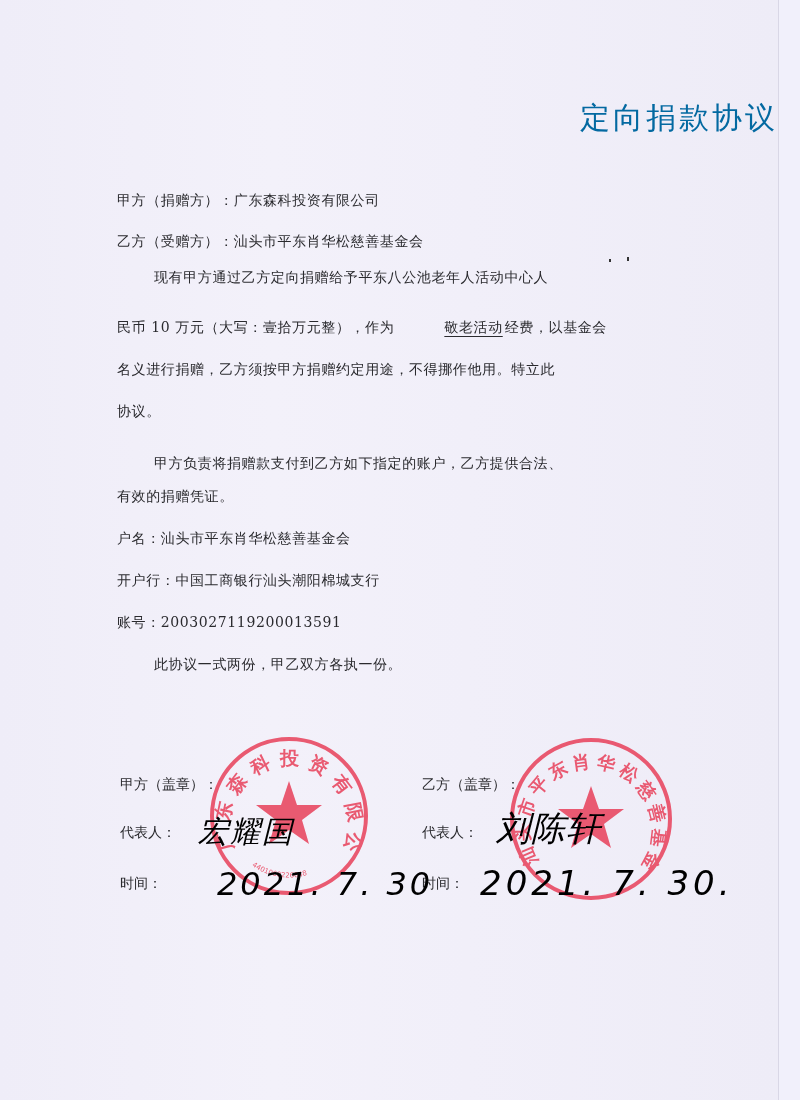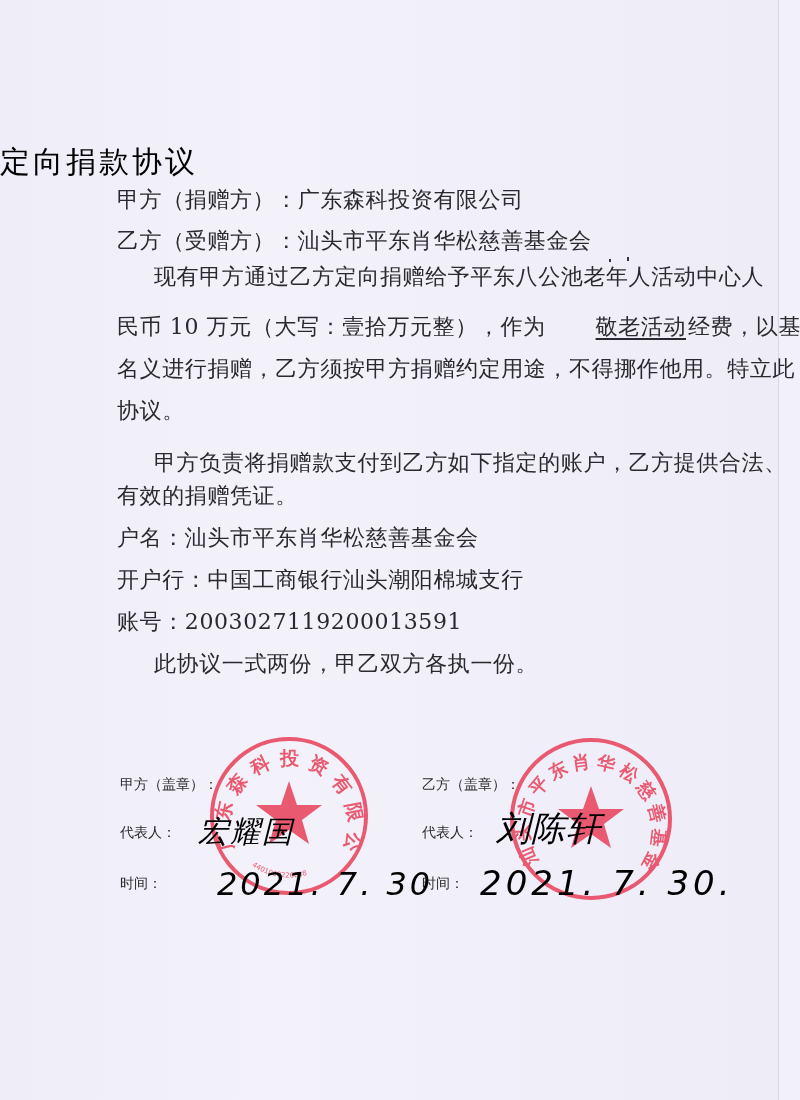--- a/index.html
+++ b/index.html
@@ -30,31 +30,30 @@
       width: 22px;
       height: 1100px;
       background: #f1f0fb;
       border-left: 1px solid #d9d7e6;
     }
     .title {
       position: absolute;
       left: 0;
       width: 778px;
       top: 98px;
-      text-align: left;
+      text-align: right;
       font-family: "DejaVu Sans", "Liberation Sans", sans-serif;
       font-size: 30px;
       letter-spacing: 3px;
-      color: #000000;
-      margin-top: 44px;
+      color: #0369a1;
     }
     .line {
       position: absolute;
       left: 117px;
-      font-size: 22px;
+      font-size: 14px;
       letter-spacing: 0.6px;
       white-space: nowrap;
       line-height: 24px;
     }
     .indent { left: 154px; }
     .underline {
       text-decoration: underline;
       text-underline-offset: 4px;
       padding: 0 2px;
       margin-left: 48px;

